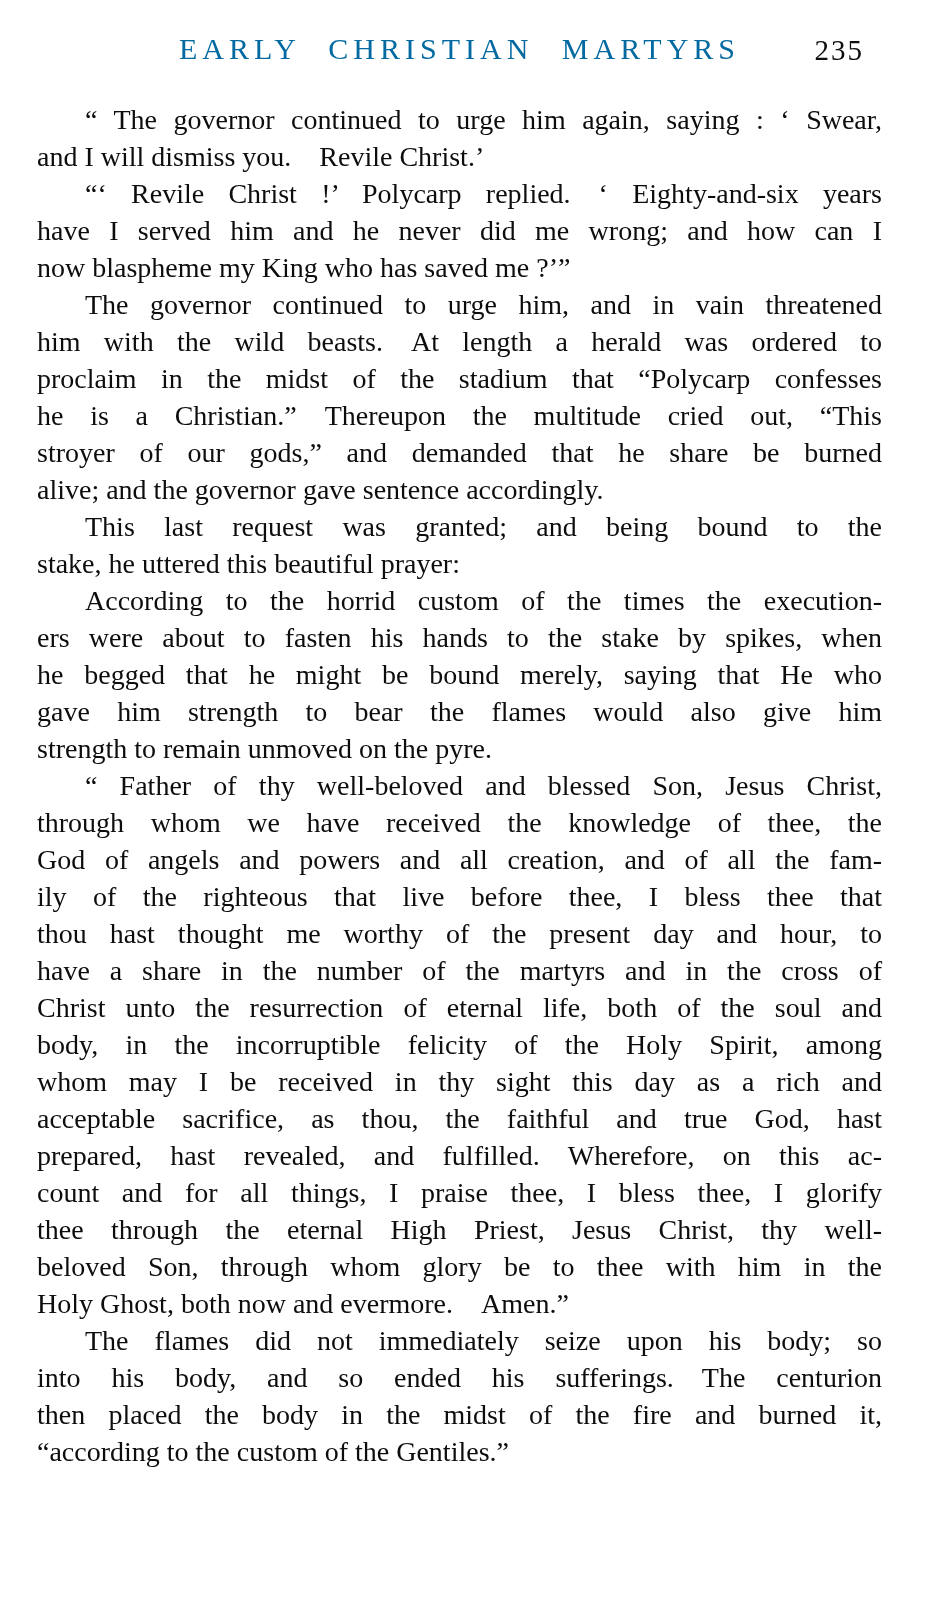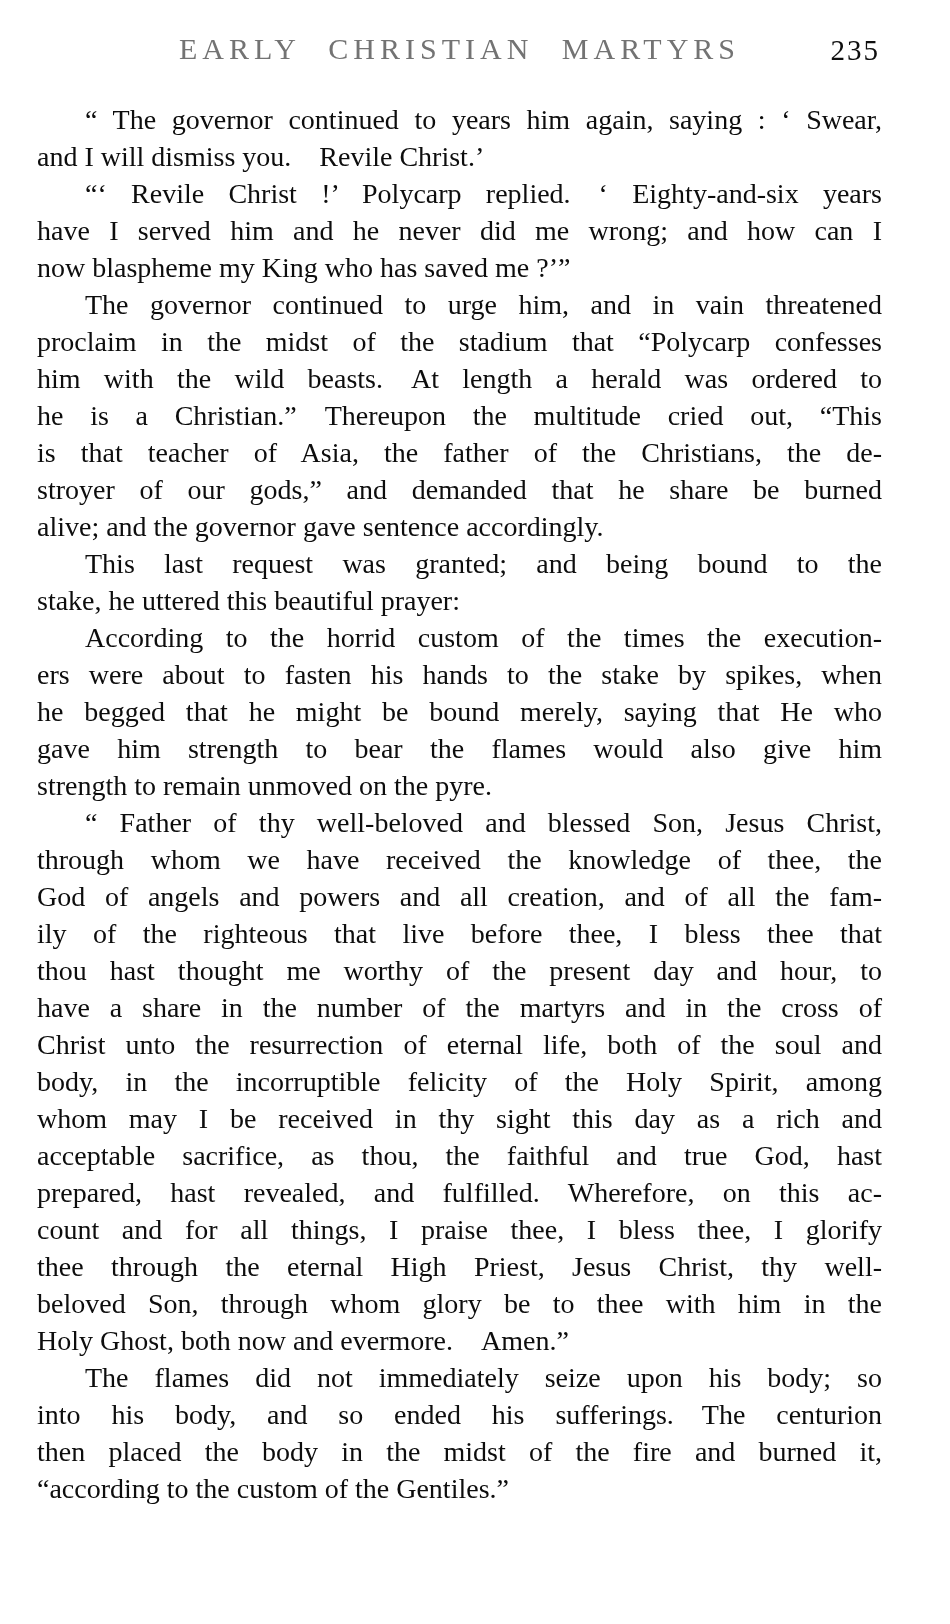--- a/index.html
+++ b/index.html
@@ -28,25 +28,25 @@
   .header-title {
     position: absolute;
     left: 0;
     right: 0;
     top: 0;
     text-align: center;
     font-size: 30px;
     letter-spacing: 5px;
     word-spacing: 16px;
     white-space: nowrap;
-    color: #737373;
+    color: #0369a1;
   }
   .page-number {
     position: absolute;
-    right: 2px;
+    right: 18px;
     top: 2px;
     font-size: 29px;
     letter-spacing: 2px;
     color: #0e0e0e;
   }
   .page-body {
     margin-top: 27px;
     font-size: 28px;
     line-height: 37px;
     color: #0d0d0d;
@@ -64,34 +64,33 @@
 </head>
 <body>
 
 <div class="page">
   <div class="header">
     <div class="header-title">EARLY CHRISTIAN MARTYRS</div>
     <div class="page-number">235</div>
   </div>
   <div class="page-body">
       <div class="para">
-        <div class="line first">“ The governor continued to years him again, saying : ‘ Swear,</div>
+        <div class="line first">“ The governor continued to urge him again, saying : ‘ Swear,</div>
         <div class="line last">and I will dismiss you. Revile Christ.’</div>
       </div>
       <div class="para">
         <div class="line first">“‘ Revile Christ !’ Polycarp replied. ‘ Eighty-and-six years</div>
         <div class="line">have I served him and he never did me wrong; and how can I</div>
         <div class="line last">now blaspheme my King who has saved me ?’”</div>
       </div>
       <div class="para">
         <div class="line first">The governor continued to urge him, and in vain threatened</div>
+        <div class="line">him with the wild beasts. At length a herald was ordered to</div>
         <div class="line">proclaim in the midst of the stadium that “Polycarp confesses</div>
-        <div class="line">him with the wild beasts. At length a herald was ordered to</div>
         <div class="line">he is a Christian.” Thereupon the multitude cried out, “This</div>
-        <div class="line">is that teacher of Asia, the father of the Christians, the de-</div>
         <div class="line">stroyer of our gods,” and demanded that he share be burned</div>
         <div class="line last">alive; and the governor gave sentence accordingly.</div>
       </div>
       <div class="para">
         <div class="line first">This last request was granted; and being bound to the</div>
         <div class="line last">stake, he uttered this beautiful prayer:</div>
       </div>
       <div class="para">
         <div class="line first">According to the horrid custom of the times the execution-</div>
         <div class="line">ers were about to fasten his hands to the stake by spikes, when</div>

